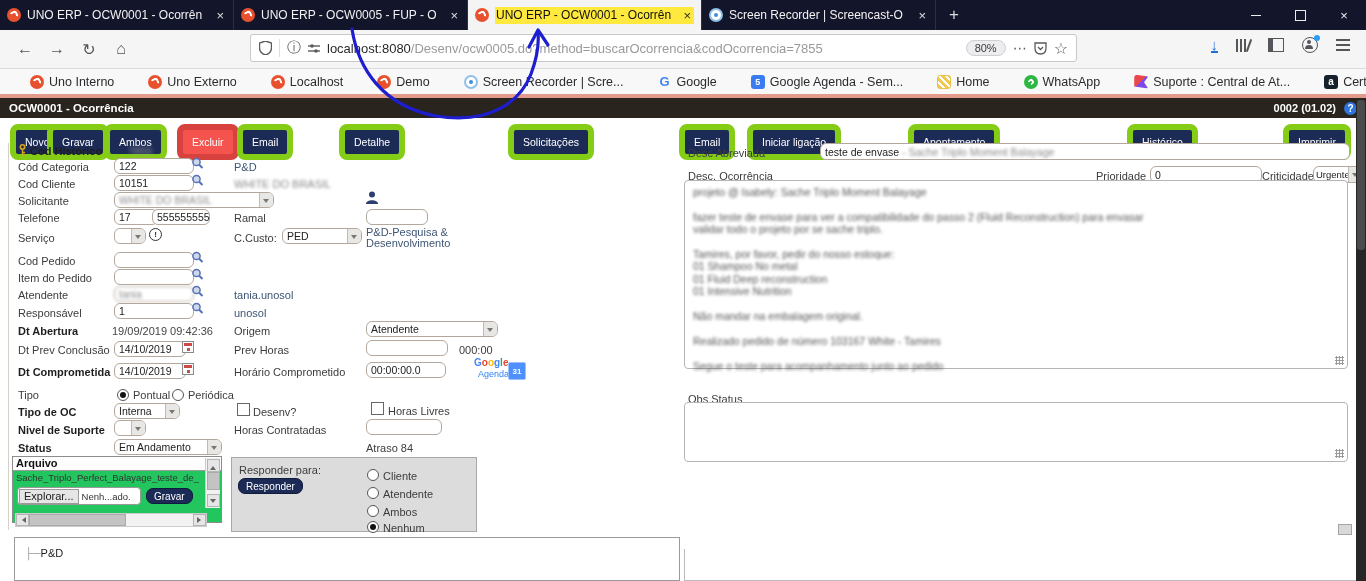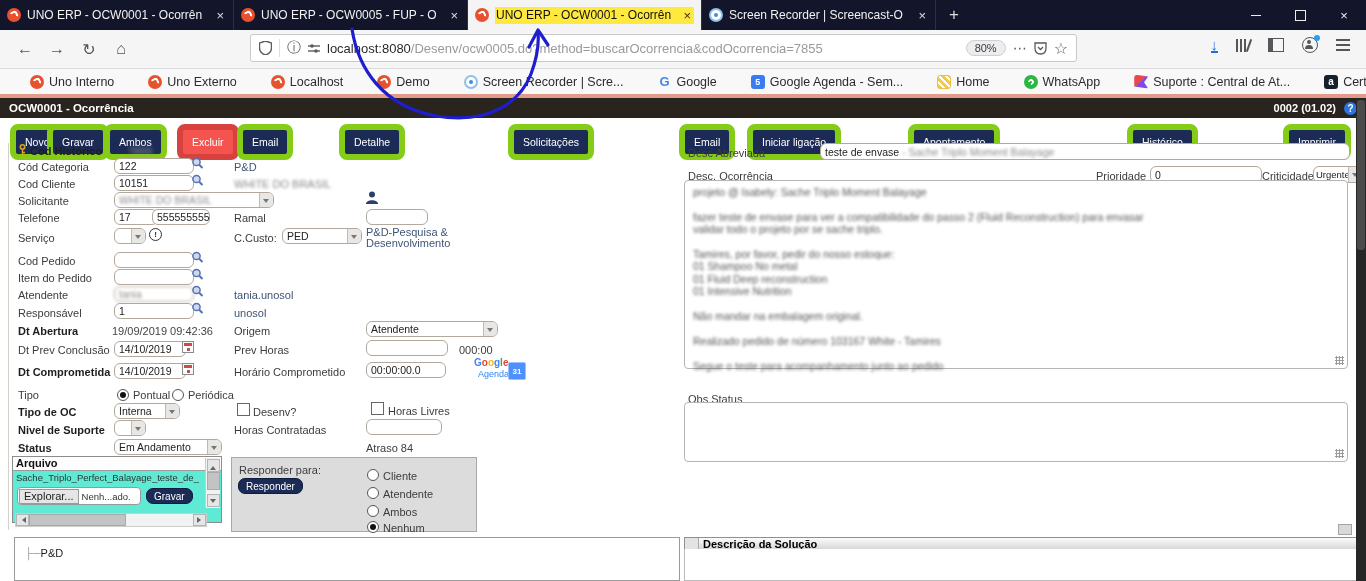--- a/index.html
+++ b/index.html
@@ -93,21 +93,21 @@
   .box{position:absolute;background:#fff;border:1px solid #b5b5b5;border-radius:4px;box-sizing:border-box;}
   .warn{position:absolute;width:11px;height:11px;border:1px solid #333;border-radius:50%;color:#333;font-size:8px;font-weight:bold;text-align:center;line-height:11px;}
 
   
   .gword{font-size:10px;font-weight:bold;letter-spacing:0;}
   .g1{color:#4285F4}.g2{color:#EA4335}.g3{color:#FBBC05}.g4{color:#4285F4}.g5{color:#34A853}.g6{color:#EA4335}
   .agword{font-size:9px;color:#2f86f2;}
   .agtile{position:absolute;width:16px;height:16px;background:#4d90fe;border:1px solid #9bc0fb;color:#fff;font-size:8px;font-weight:bold;display:flex;align-items:center;justify-content:center;border-radius:2px;}
 
   
-  .arqbox{position:absolute;left:12px;top:456px;width:210px;height:67px;border:1px solid #8c8c8c;background:#5eead4;box-sizing:border-box;}
+  .arqbox{position:absolute;left:12px;top:456px;width:210px;height:67px;border:1px solid #8c8c8c;background:#22c55e;box-sizing:border-box;}
   .arqhead{height:13px;border-bottom:1px solid #9a9a9a;font-size:11px;font-weight:bold;color:#111;padding:0 3px;background:#fdfdfd;}
   .arqfile{font-size:9.5px;color:#333;padding:1px 3px;white-space:nowrap;overflow:hidden;width:180px;}
   .filectl{position:absolute;left:4px;top:30px;width:124px;height:18px;border:1px solid #999;border-radius:4px;display:flex;align-items:center;background:#fff;box-sizing:border-box;overflow:hidden;}
   .bevel{height:13px;margin:1px;padding:0 4px;background:#e6e6e6;border:1px solid #9a9a9a;font-size:11px;color:#222;display:flex;align-items:center;white-space:nowrap;}
   .ftxt{font-size:9.5px;color:#333;padding:0 2px;white-space:nowrap;overflow:hidden;}
   .minipill{position:absolute;height:14px;padding:0 7px;background:#1c2b56;color:#fff;font-size:10px;border-radius:7px;display:inline-flex;align-items:center;border:1px solid #0d1b3c;}
   .vsb{position:absolute;right:1px;top:1px;width:14px;height:50px;background:#f2f2f2;border-left:1px solid #ccc;}
   .hsb{position:absolute;left:2px;top:56px;width:190px;height:12px;background:#f2f2f2;border:1px solid #ccc;}
   .sbbtn{position:absolute;background:#e6e6e6;border:1px solid #b5b5b5;}
   .tri{width:0;height:0;position:absolute;}
@@ -512,24 +512,20 @@
     </div>
     <span class="grip"></span>
   </div>
 
   <span class="lbl" style="left:688px;top:393px">Obs Status</span>
   <div class="box" style="left:684px;top:402px;width:664px;height:60px">
     <span class="grip"></span>
   </div>
 
   <span class="graybit"></span>
-  <div class="solhead">
-      <span class="cell"></span>
-      <span>Descrição da Solução</span>
-    </div>
   <div class="solbody"></div>
 
   <div class="pgsb">
       <span class="th"></span>
     </div>
 
   <svg class="anno" width="1366" height="581" viewBox="0 0 1366 581">
     <path d="M352,29 C358,68 382,106 436,116 C492,125 521,100 531,74 C537,58 539,44 538,33" fill="none" stroke="#1e1ecf" stroke-width="3.2" stroke-linecap="round"></path>
     <path d="M529,47 L538,30 L548,45" fill="none" stroke="#1e1ecf" stroke-width="3.2" stroke-linecap="round" stroke-linejoin="round"></path>
   </svg>

